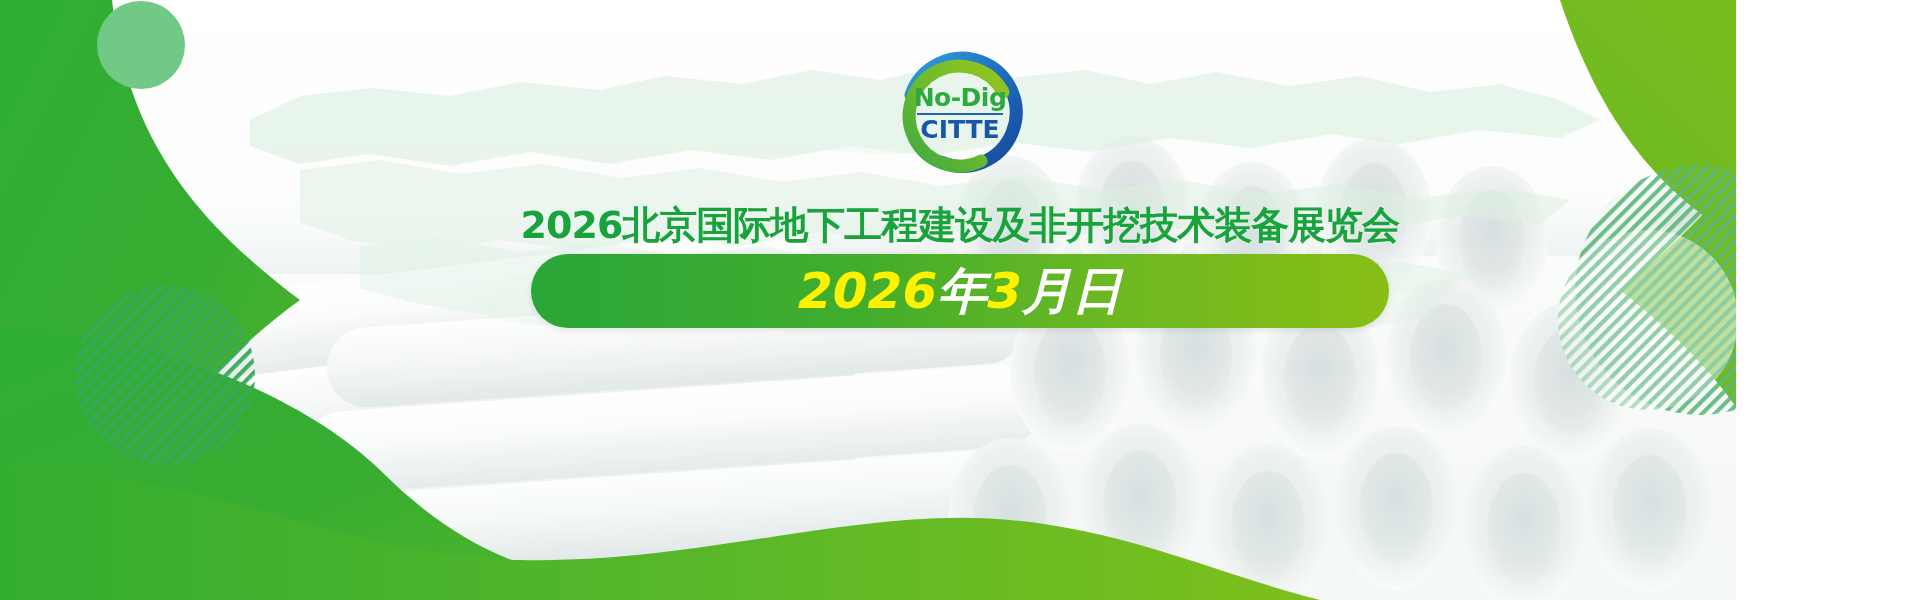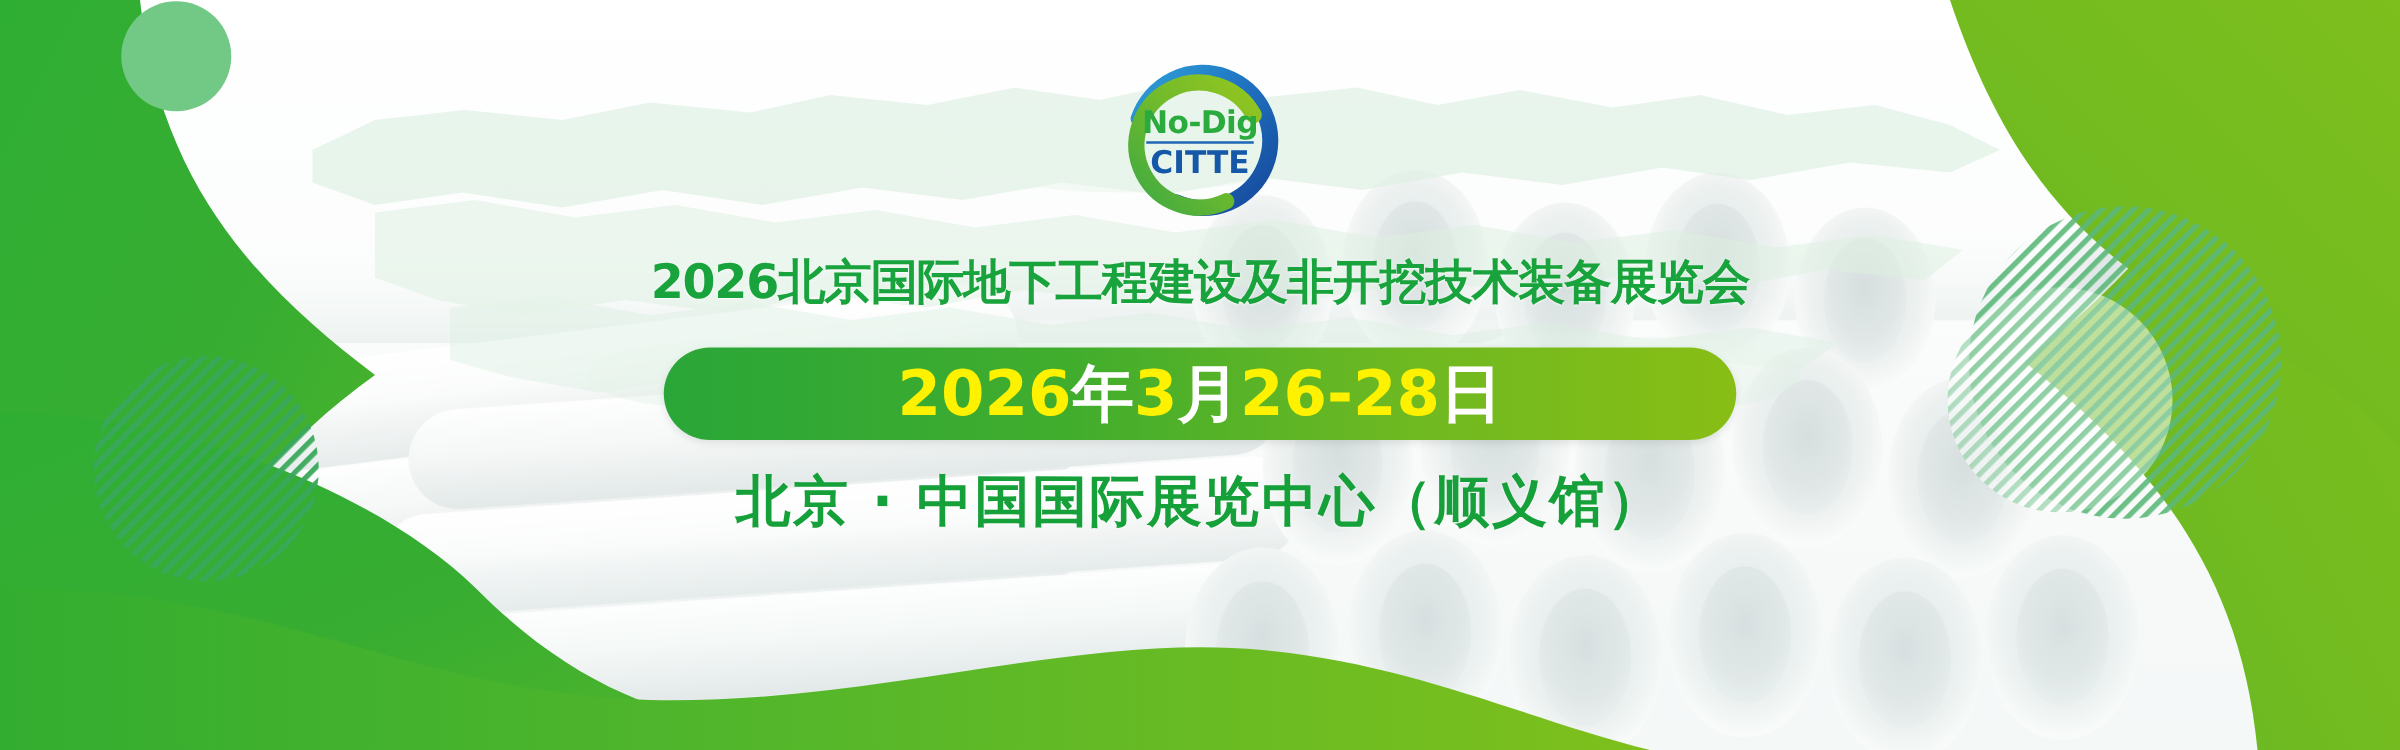--- a/index.html
+++ b/index.html
@@ -2,21 +2,21 @@
 <html><head>
 <meta charset="utf-8">
 <style>
   html,body{margin:0;padding:0;}
   body{
     width:1920px;height:600px;overflow:hidden;
     font-family:"Liberation Sans","DejaVu Sans",sans-serif;
     background:#ffffff;
   }
   #banner{
-    position:relative;width:1920px;height:600px;overflow:hidden;
+    position:relative;width:1736px;height:600px;overflow:hidden;
     background:#fbfdfb;
     text-align:center;
   }
   .layer{position:absolute;top:0;left:0;width:1920px;height:600px;}
   svg.layer{display:block;}
 
   
   #content{
     position:absolute;left:0;top:0;width:1920px;height:600px;
     display:flex;flex-direction:column;align-items:center;
@@ -50,26 +50,27 @@
   #main-title{
     margin-top:18px;
     font-size:38px;font-weight:bold;color:#18a33c;
     letter-spacing:-1px;line-height:1.05;white-space:nowrap;
     font-family:"DejaVu Sans","Liberation Sans",sans-serif;
     text-shadow:0 1px 2px rgba(255,255,255,0.75);
   }
 
   
   #date-pill{
-    margin-top:32px;
+    margin-top:8px;
     height:74px;min-width:746px;padding:0 56px;
     border-radius:44px;
     background:linear-gradient(90deg,#2aa638 0%,#41ad2d 38%,#6fb921 70%,#88be15 100%);
     display:flex;align-items:center;justify-content:center;
     box-shadow:0 2px 7px rgba(0,0,0,0.10);
+    font-style:italic;
   }
   #date-pill .d{
     font-size:50px;font-weight:bold;line-height:1;
     font-family:"DejaVu Sans","Liberation Sans",sans-serif;
     letter-spacing:0px;
   }
   .d.num{color:#fff200;}
   .d.cn{color:#ffffff;}
 
   
@@ -289,20 +290,18 @@
       </div>
     </div>
 
     <div id="main-title">2026北京国际地下工程建设及非开挖技术装备展览会</div>
 
     <div id="date-pill">
       <span class="d num">2026</span>
       <span class="d cn">年</span>
       <span class="d num">3</span>
       <span class="d cn">月</span>
-      <span class="d num">26-28</span>
       <span class="d cn">日</span>
     </div>
 
-    <div id="venue">北京 · 中国国际展览中心（顺义馆）</div>
 
   </div>
 </div>
 
 </body></html>

